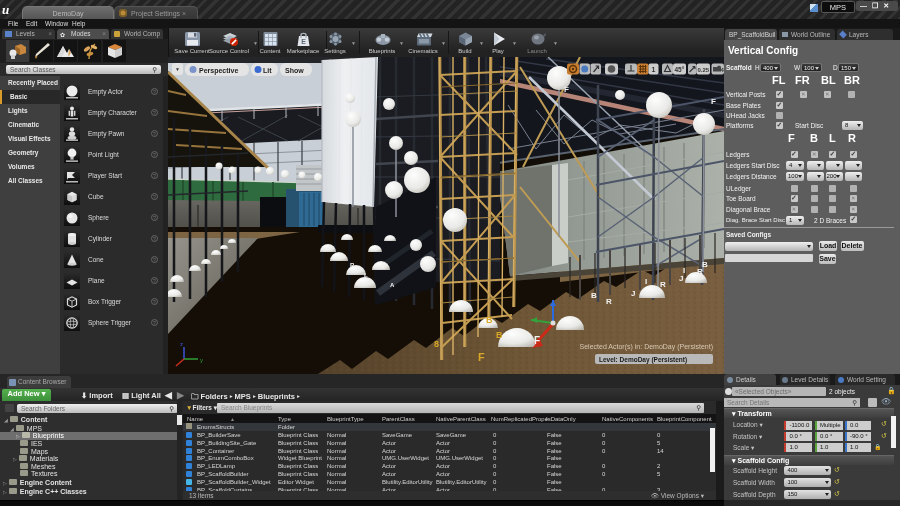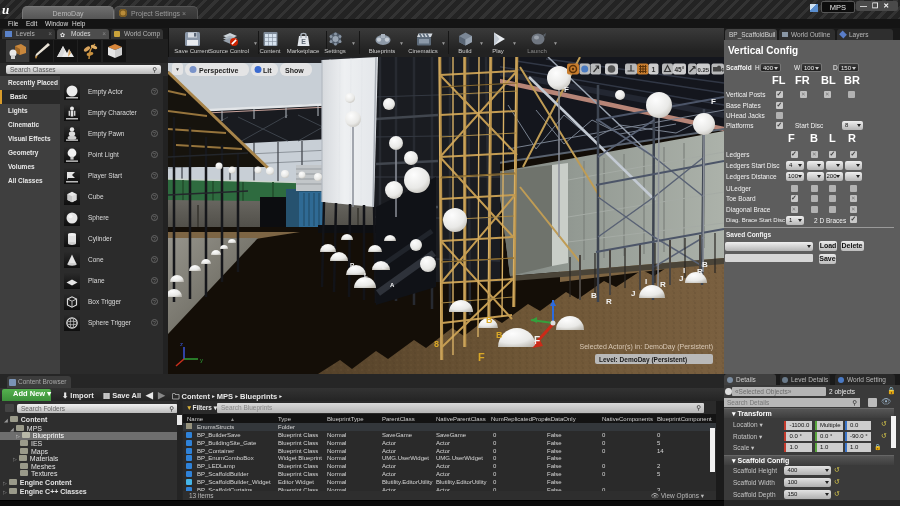--- a/index.html
+++ b/index.html
@@ -58,22 +58,22 @@
 
 #details{left:0;top:346px;width:176px;height:132px;background:#3a3a3a;}
 .dtabbar{position:absolute;left:0;top:0;width:176px;height:11px;background:#1a1a1a;}
 .drow .lb{position:absolute;left:9px;font-size:6.5px;color:#c5c5c5;}
 .nfield{position:absolute;height:9px;background:#cdcdcd;color:#111;font-size:6px;line-height:9px;padding-left:3px;}
 .sechdr{position:absolute;left:0;width:170px;height:10px;background:linear-gradient(#555,#3e3e3e);color:#fff;font:bold 7px "Liberation Sans",sans-serif;line-height:10px;padding-left:8px;border-top:1px solid #666;}
 
 #cb{left:0;top:374px;width:724px;height:132px;background:#262626;}
 #cbtab{left:7px;top:2px;width:64px;height:12px;background:#3c3c3c;border-radius:3px 3px 0 0;color:#a9a9a9;font-size:6.5px;line-height:12px;padding-left:11px;}
 #cbtoolbar{left:0;top:14px;width:724px;height:12.5px;background:linear-gradient(#333,#242424);}
-#addnew{left:2px;top:1px;width:49px;height:18px;background:linear-gradient(#55b14f,#2f7f2f);border-radius:2px;color:#fff;font:bold 7.5px "Liberation Sans",sans-serif;line-height:10px;text-align:right;}
-.cbt{position:absolute;top:2.5px;color:#e8e8e8;font:bold 7.5px "Liberation Sans",sans-serif;}
+#addnew{left:2px;top:1px;width:49px;height:18px;background:linear-gradient(#55b14f,#2f7f2f);border-radius:2px;color:#fff;font:bold 7.5px "Liberation Sans",sans-serif;line-height:10px;text-align:center;}
+.cbt{position:absolute;top:2.5px;color:#e8e8e8;font:bold 7.5px "Liberation Sans",sans-serif;margin-left:19px;}
 #cbleft{left:0;top:26.5px;width:182px;height:99.5px;background:#2e2e2e;}
 #searchfolders{left:17px;top:3px;width:161px;height:9px;background:linear-gradient(#efefef,#bdbdbd);border-radius:2px;color:#666;font-size:6.5px;line-height:9px;padding-left:4px;}
 .trow{position:absolute;color:#e2e2e2;font-size:7px;height:8px;line-height:8px;white-space:nowrap;}
 .fold{display:inline-block;width:8px;height:6px;background:#9a9a8a;border-radius:1px;margin-right:3px;}
 #cbright{left:183px;top:26.5px;width:533px;height:99.5px;background:#2a2a2a;}
 #cbrsb{left:716px;top:26.5px;width:8px;height:99.5px;background:#1b1b1b;}
 .hcell{position:absolute;top:2px;color:#cfcfcf;font-size:6px;}
 .arow{position:absolute;left:0;width:533px;height:7.9px;font-size:6px;color:#d6d6d6;}
 .arow span{position:absolute;top:0.5px;}
 .bpic{position:absolute;left:3px;top:1px;width:6px;height:6px;background:#2f82d8;border-radius:1px;}
@@ -806,24 +806,24 @@
     <div style="position:absolute;left:0;top:126px;width:176px;height:6px;background:#262626;"></div>
     <div style="position:absolute;left:166.7px;top:41.7px;width:5.5px;height:32px;background:#f2f2f2;"></div>
   </div>
 </div>
 
 <div class="abs" id="cb">
   <div class="abs" id="cbtab"><span style="position:absolute;left:2px;top:3px;width:7px;height:7px;background:#7a93b5;border-radius:1px;"></span>Content Browser <span style="color:#777">×</span></div>
   <div class="abs" id="cbtoolbar">
     <div class="abs" id="addnew">Add New ▾</div>
     <span class="cbt" style="left:62px;">⬇ Import</span>
-    <span class="cbt" style="left:103px;">▤ Save All</span>
+    <span class="cbt" style="left:103px;">▤ Light All</span>
     <span class="cbt" style="left:146px;color:#e8e8e8;font-size:9px;top:1.5px;">◀</span>
     <span class="cbt" style="left:158px;color:#888;font-size:9px;top:1.5px;">▶</span>
-    <span class="cbt" style="left:172px;">🗀 Content ▸ MPS ▸ Blueprints ▸</span>
+    <span class="cbt" style="left:172px;">🗀 Folders ▸ MPS ▸ Blueprints ▸</span>
   </div>
   <div class="abs" id="cbleft">
     <div style="position:absolute;left:5px;top:3px;width:9px;height:8px;background:#444;border-radius:1px;"></div>
     <div class="abs" id="searchfolders">Search Folders<span style="float:right;margin-right:4px;color:#222;">⚲</span></div>
     <div class="trow" style="left:4px;top:15.5px;"><span style="color:#999;font-size:5px;">◢</span> <span class="fold"></span><b>Content</b></div>
     <div class="trow" style="left:10px;top:24px;"><span style="color:#999;font-size:5px;">◢</span> <span class="fold"></span>MPS</div>
     <div class="trow" style="left:0;top:31.5px;width:177px;background:#6e6e6e;padding-left:16px;color:#fff;"><span style="color:#ccc;font-size:5px;">▷</span> <span class="fold" style="background:#b9b9a9;"></span>Blueprints</div>
     <div class="trow" style="left:20px;top:39.5px;"><span class="fold"></span>IES</div>
     <div class="trow" style="left:20px;top:47px;"><span class="fold"></span>Maps</div>
     <div class="trow" style="left:13px;top:54.5px;"><span style="color:#999;font-size:5px;">▷</span> <span class="fold"></span>Materials</div>

